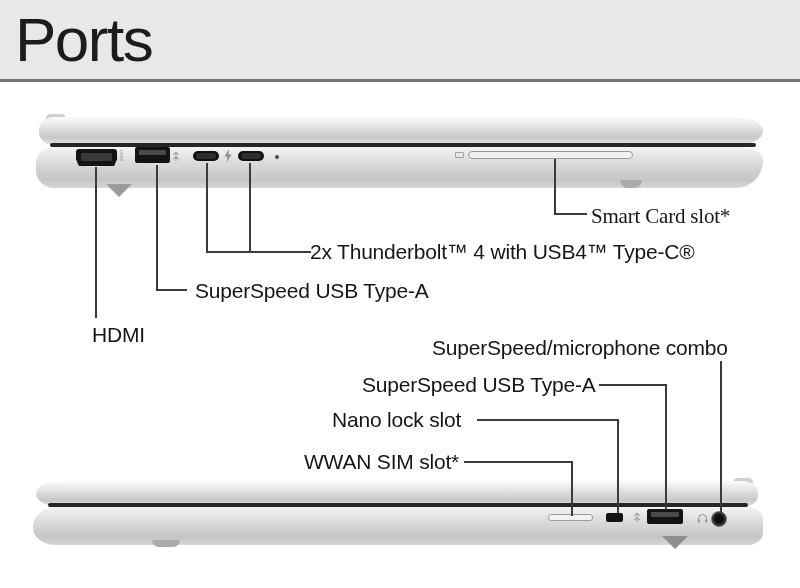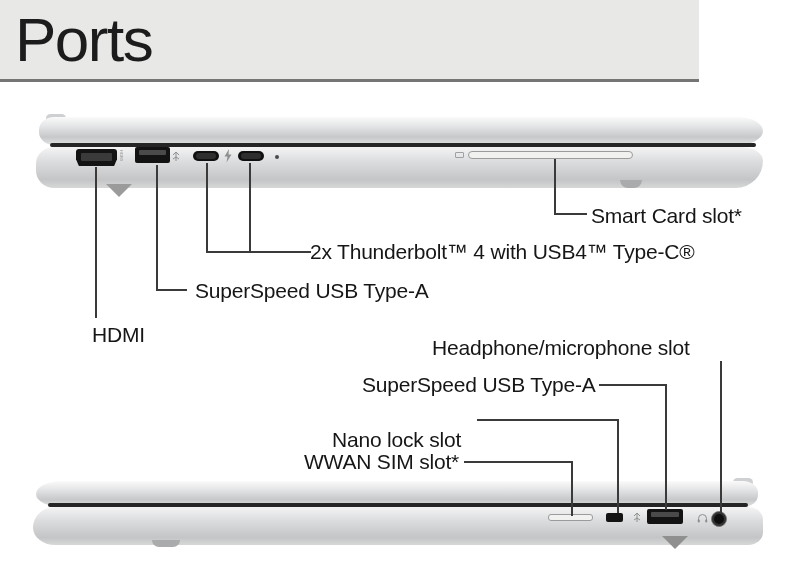--- a/index.html
+++ b/index.html
@@ -5,21 +5,21 @@
   * { margin:0; padding:0; box-sizing:border-box; }
   html,body { background:#fff; }
   .canvas {
     position:relative; width:800px; height:588px; overflow:hidden;
     background:#ffffff;
     font-family:"Liberation Sans","DejaVu Sans",sans-serif;
     color:#161616;
   }
   
   .header {
-    position:absolute; left:0; top:0; width:699px; height:82px;
+    position:absolute; left:0; top:0; width:800px; height:82px;
     background:#e8e8e7; border-bottom:3px solid #757575;
   }
   .page-title {
     position:absolute; left:15px; top:4px;
     font-size:62px; font-weight:400; letter-spacing:-1.5px; color:#1c1c1c;
   }
   
   .lid, .body { position:absolute; }
   .gap { position:absolute; background:#262626; border-radius:2px; }
   .callout-line { position:absolute; background:#3a3a3a; }
@@ -101,32 +101,32 @@
   .l-usba-v  { left:156px; top:165px; width:2px; height:126px; }
   .l-usba-h  { left:156px; top:289px; width:31px; height:2px; }
   .l-tb-v1   { left:206px; top:163px; width:2px; height:90px; }
   .l-tb-v2   { left:249px; top:163px; width:2px; height:90px; }
   .l-tb-h    { left:206px; top:251px; width:105px; height:2px; }
   .l-sc-v    { left:554px; top:159px; width:2px; height:56px; }
   .l-sc-h    { left:554px; top:213px; width:33px; height:2px; }
   .lbl-hdmi  { left:92px;  top:323px; }
   .lbl-usba  { left:195px; top:279px; }
   .lbl-tb    { left:310px; top:240px; }
-  .lbl-sc    { left:591px; top:204px; }
+  .lbl-sc    { left:591px; top:204px;font-family:Liberation Serif, serif; }
   
   .l-hp-v    { left:720px; top:361px; width:2px; height:152px; }
   .l-usba2-h { left:599px; top:384px; width:68px; height:2px; }
   .l-usba2-v { left:665px; top:384px; width:2px; height:126px; }
   .l-nano-h  { left:477px; top:419px; width:142px; height:2px; }
   .l-nano-v  { left:617px; top:419px; width:2px; height:94px; }
   .l-wwan-h  { left:464px; top:461px; width:109px; height:2px; }
   .l-wwan-v  { left:571px; top:461px; width:2px; height:55px; }
   .lbl-hp    { left:432px; top:336px; }
   .lbl-usba2 { left:362px; top:373px; }
-  .lbl-nano  { left:332px; top:408px;margin-top:20px; }
+  .lbl-nano  { left:332px; top:408px; }
   .lbl-wwan  { left:304px; top:450px;text-align:right; }
 </style>
 </head>
 <body>
 
 <div class="canvas">
 
   <div class="header">
     <div class="page-title">Ports</div>
   </div>
@@ -204,19 +204,19 @@
     <div class="jack"></div>
 
     <div class="callout-line l-hp-v"></div>
     <div class="callout-line l-usba2-h"></div>
     <div class="callout-line l-usba2-v"></div>
     <div class="callout-line l-nano-h"></div>
     <div class="callout-line l-nano-v"></div>
     <div class="callout-line l-wwan-h"></div>
     <div class="callout-line l-wwan-v"></div>
 
-    <div class="callout-label lbl-hp">Headphone/microphone slot</div>
+    <div class="callout-label lbl-hp">SuperSpeed/microphone combo</div>
     <div class="callout-label lbl-usba2">SuperSpeed USB Type-A</div>
     <div class="callout-label lbl-nano">Nano lock slot</div>
     <div class="callout-label lbl-wwan">WWAN SIM slot*</div>
   </div>
 
 </div>
 
 </body></html>

